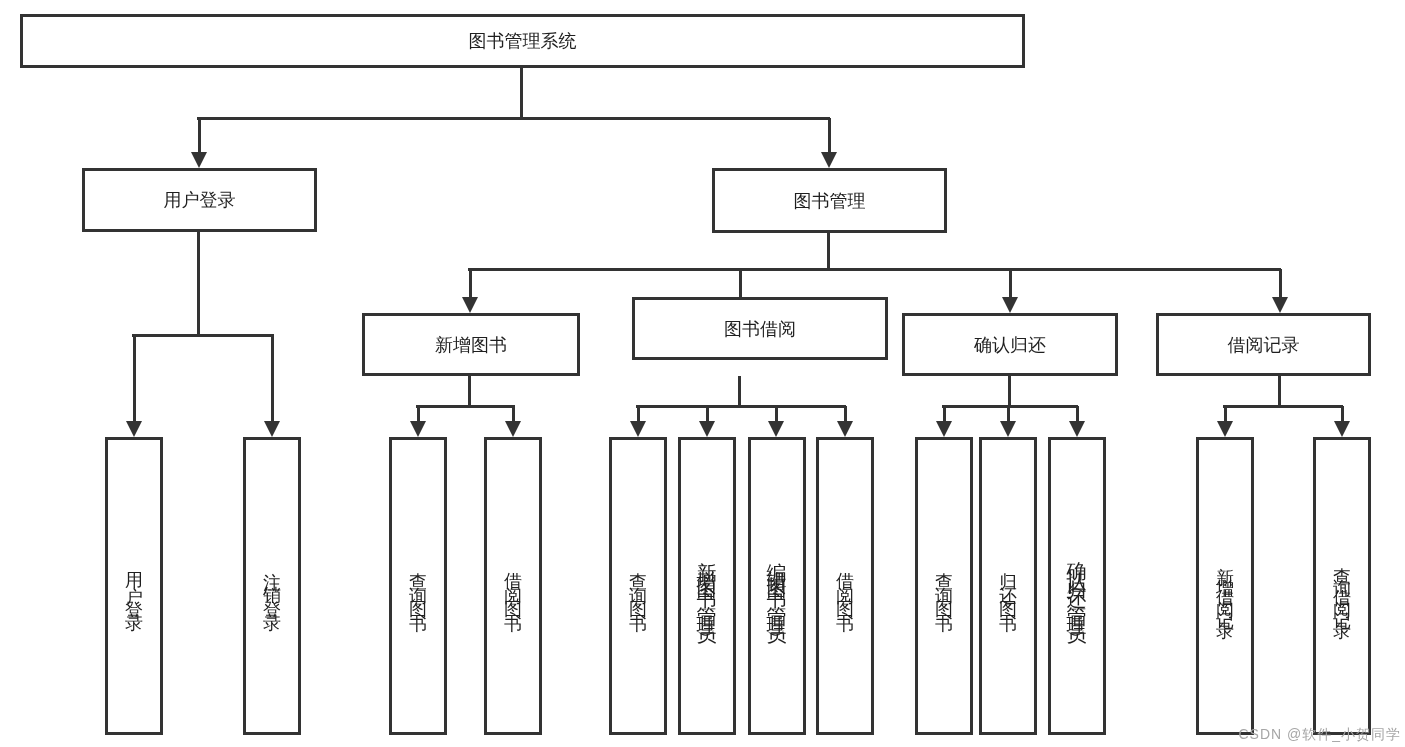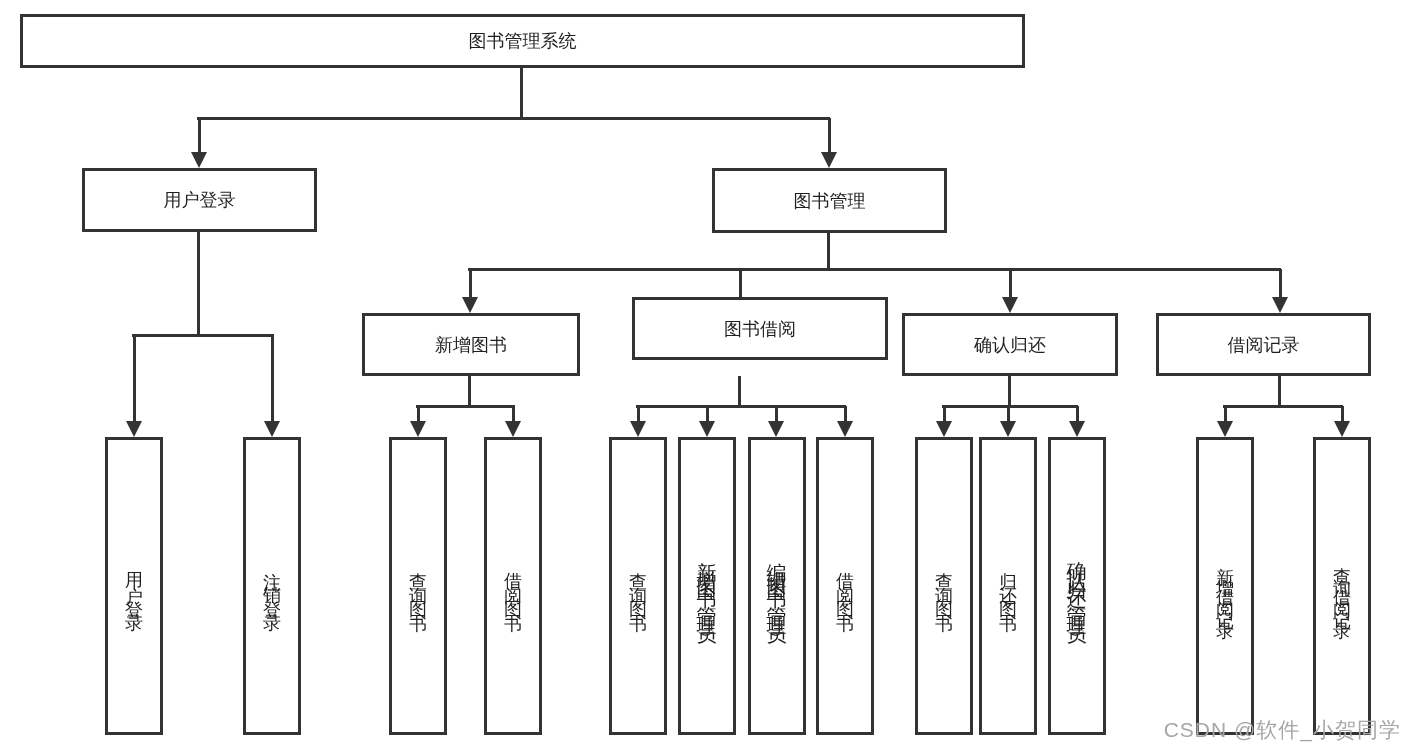--- a/index.html
+++ b/index.html
@@ -37,21 +37,21 @@
     background:var(--line,#333333);
   }
   .arrow::after{
     content:'';position:absolute;left:0;bottom:0;width:0;height:0;
     border-left:8px solid transparent;
     border-right:8px solid transparent;
     border-top:16px solid var(--line,#333333);
   }
   .watermark{
     position:absolute;right:4px;bottom:3px;
-    font-size:21px;color:var(--watermark,#a6a6a6);
+    font-size:14px;color:var(--watermark,#a6a6a6);
     letter-spacing:1px;z-index:10;white-space:nowrap;
   }
 </style>
 </head>
 <body>
 
 <div id="canvas">
 
   <div class="node" style="left:20px;top:14px;width:1005px;height:54px">图书管理系统</div>
 

